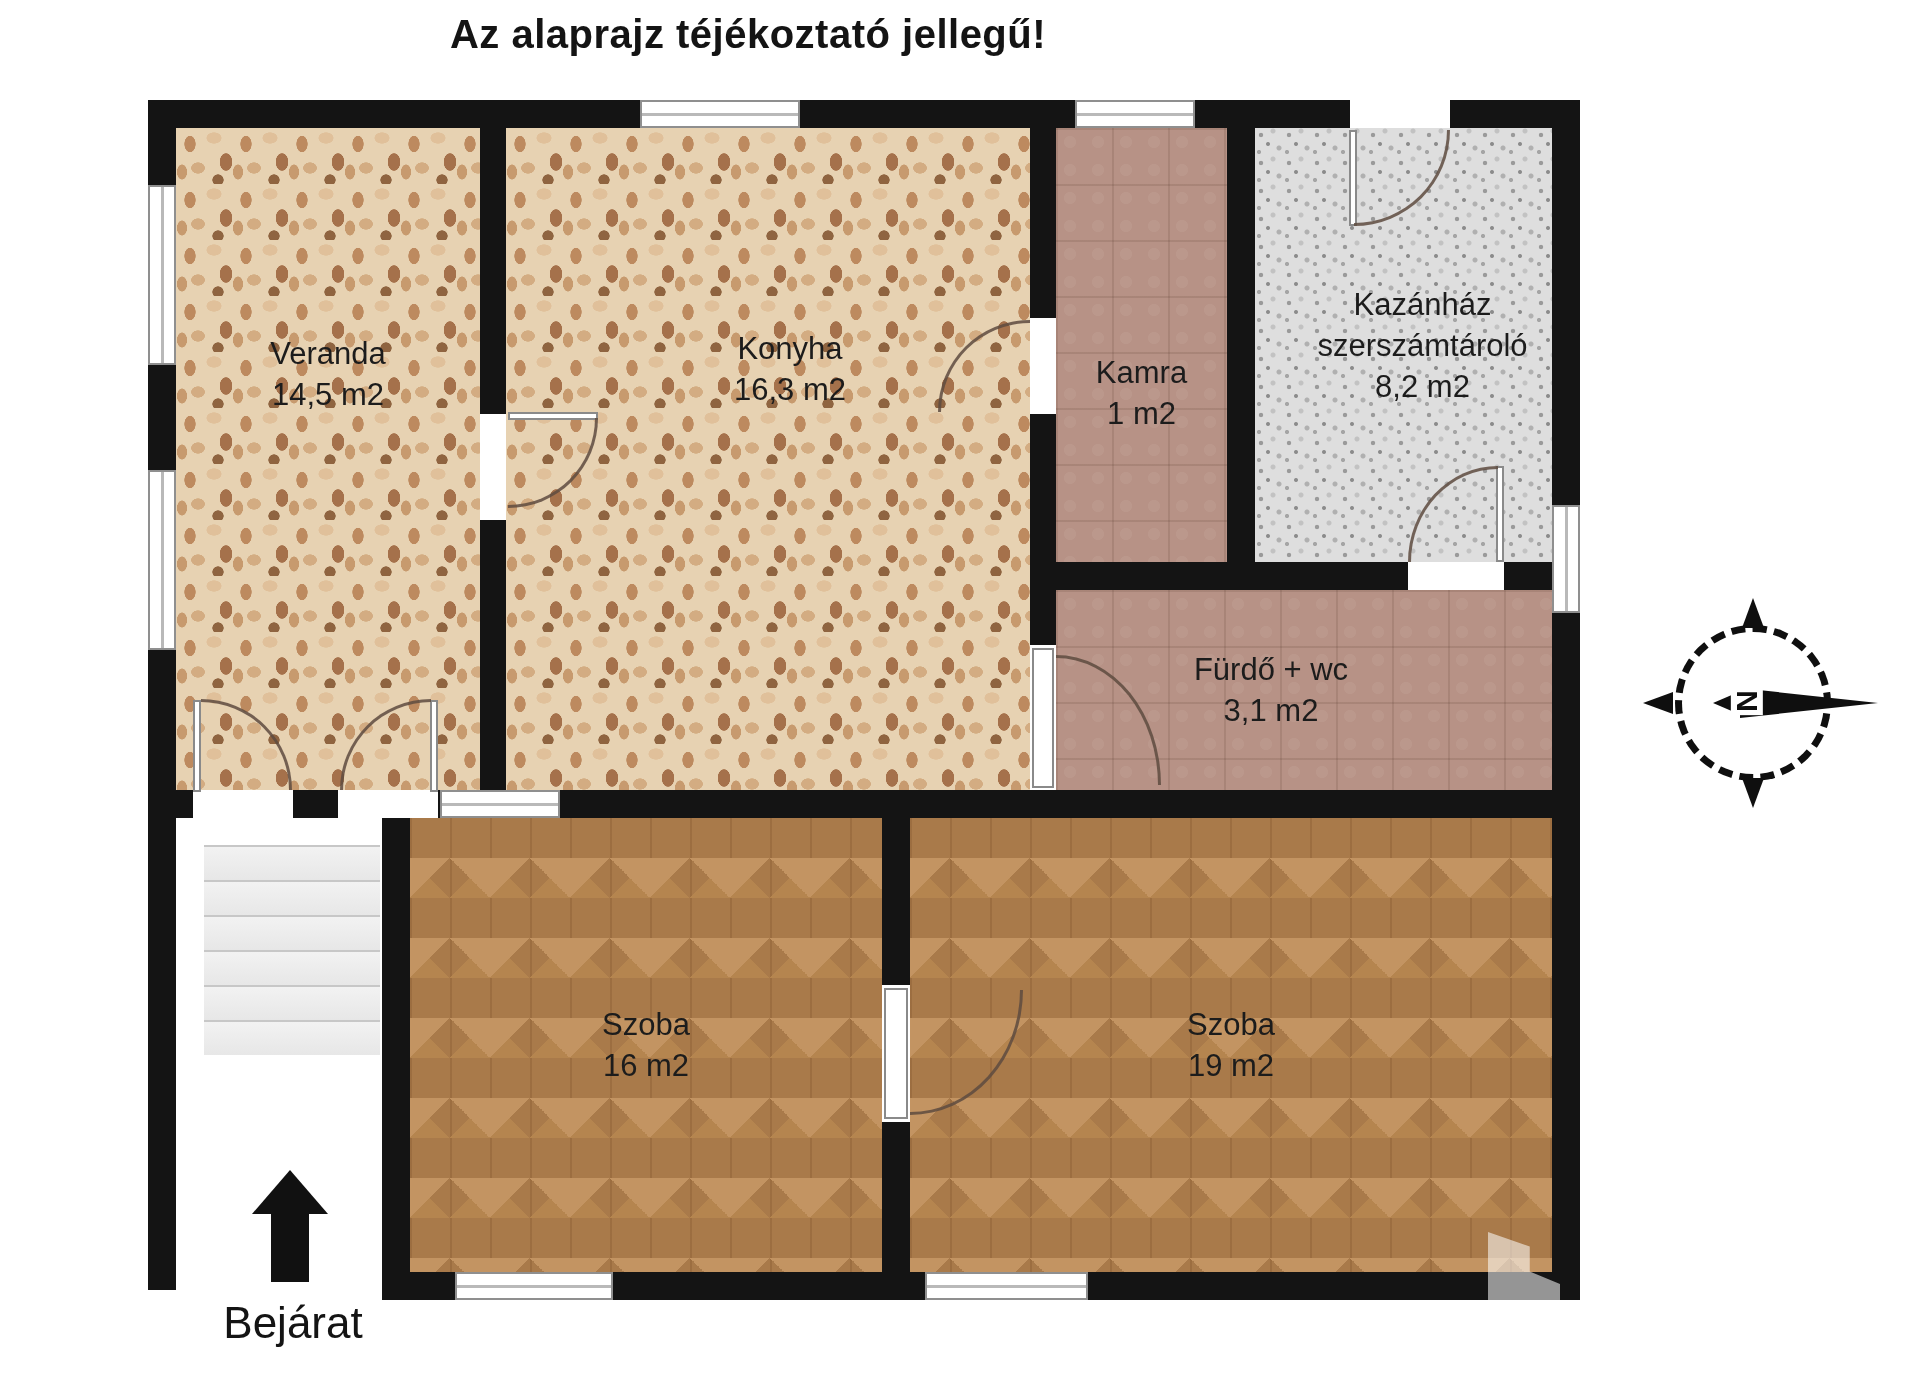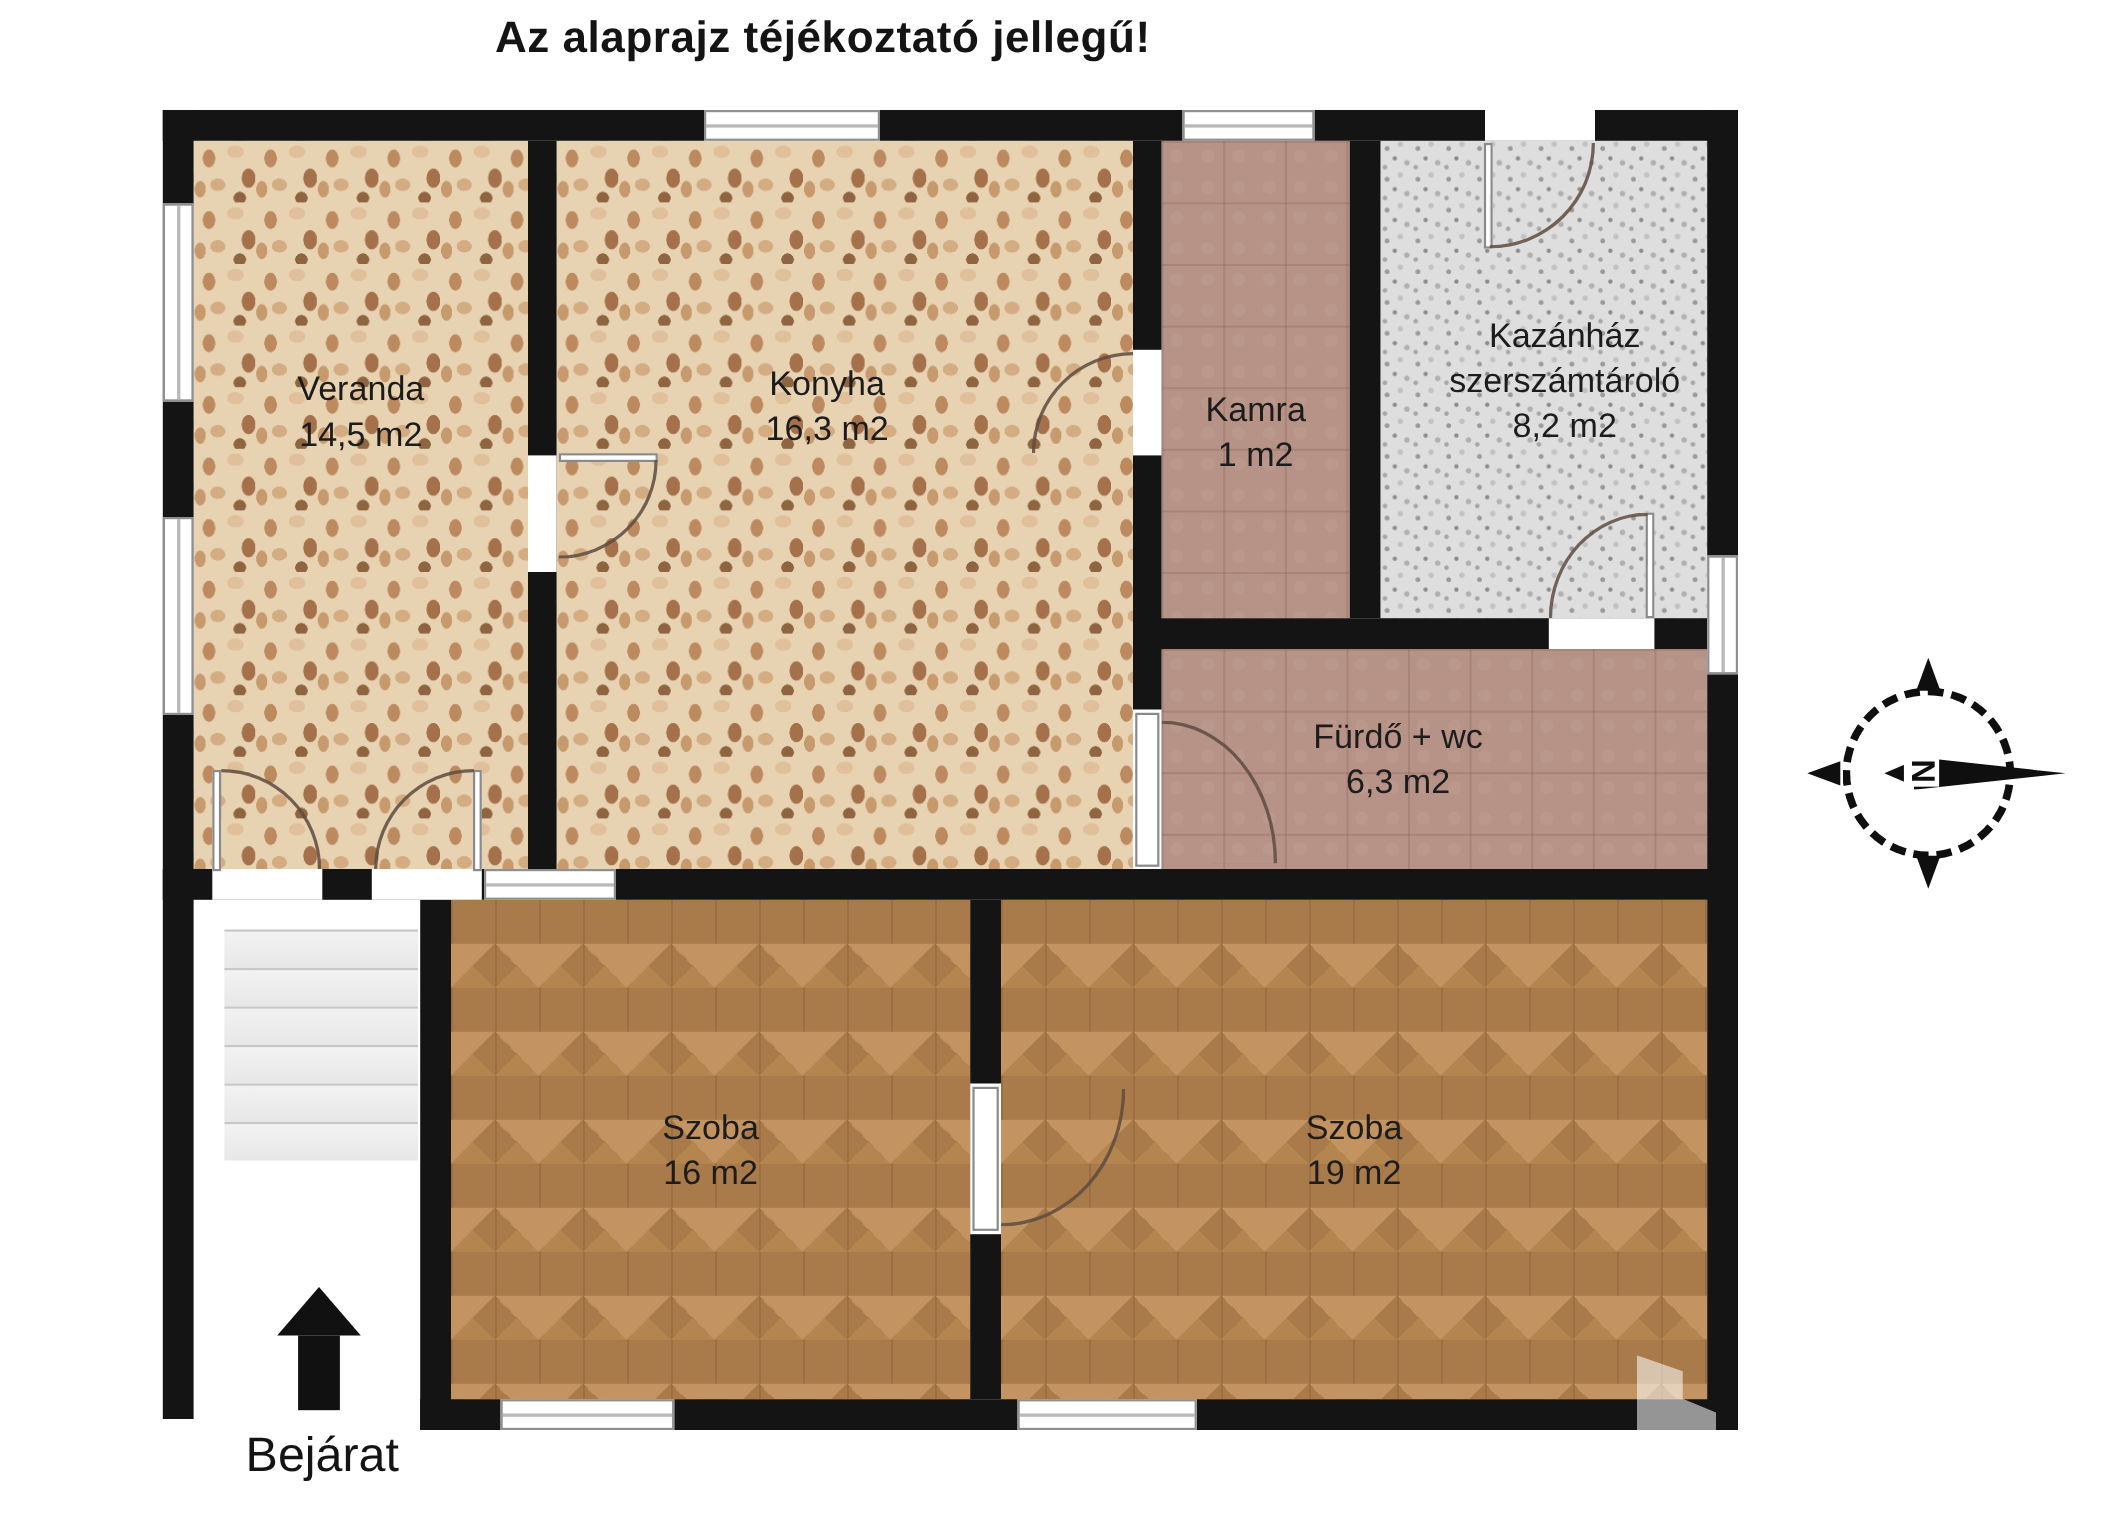--- a/index.html
+++ b/index.html
@@ -167,36 +167,36 @@
     <div class="step"></div>
     <div class="step"></div>
     <div class="step"></div>
     <div class="step"></div>
   </div>
 
   <div class="room-label" style="left:176px;top:128px;width:304px;height:492px;">
     <span>Veranda</span>
     <span>14,5 m2</span>
   </div>
-  <div class="room-label" style="left:490px;top:128px;width:524px;height:482px;">
+  <div class="room-label" style="left:528px;top:128px;width:524px;height:482px;">
     <span>Konyha</span>
     <span>16,3 m2</span>
   </div>
   <div class="room-label" style="left:1056px;top:128px;width:171px;height:434px;margin-top:48px;">
     <span>Kamra</span>
     <span>1 m2</span>
   </div>
   <div class="room-label" style="left:1255px;top:128px;width:335px;height:434px;">
     <span>Kazánház</span>
     <span>szerszámtároló</span>
     <span>8,2 m2</span>
   </div>
   <div class="room-label" style="left:1056px;top:590px;width:430px;height:200px;">
     <span>Fürdő + wc</span>
-    <span>6,3 m2</span>
+    <span>3,1 m2</span>
   </div>
   <div class="room-label" style="left:410px;top:818px;width:472px;height:454px;">
     <span>Szoba</span>
     <span>16 m2</span>
   </div>
   <div class="room-label" style="left:910px;top:818px;width:642px;height:454px;">
     <span>Szoba</span>
     <span>19 m2</span>
   </div>
 

